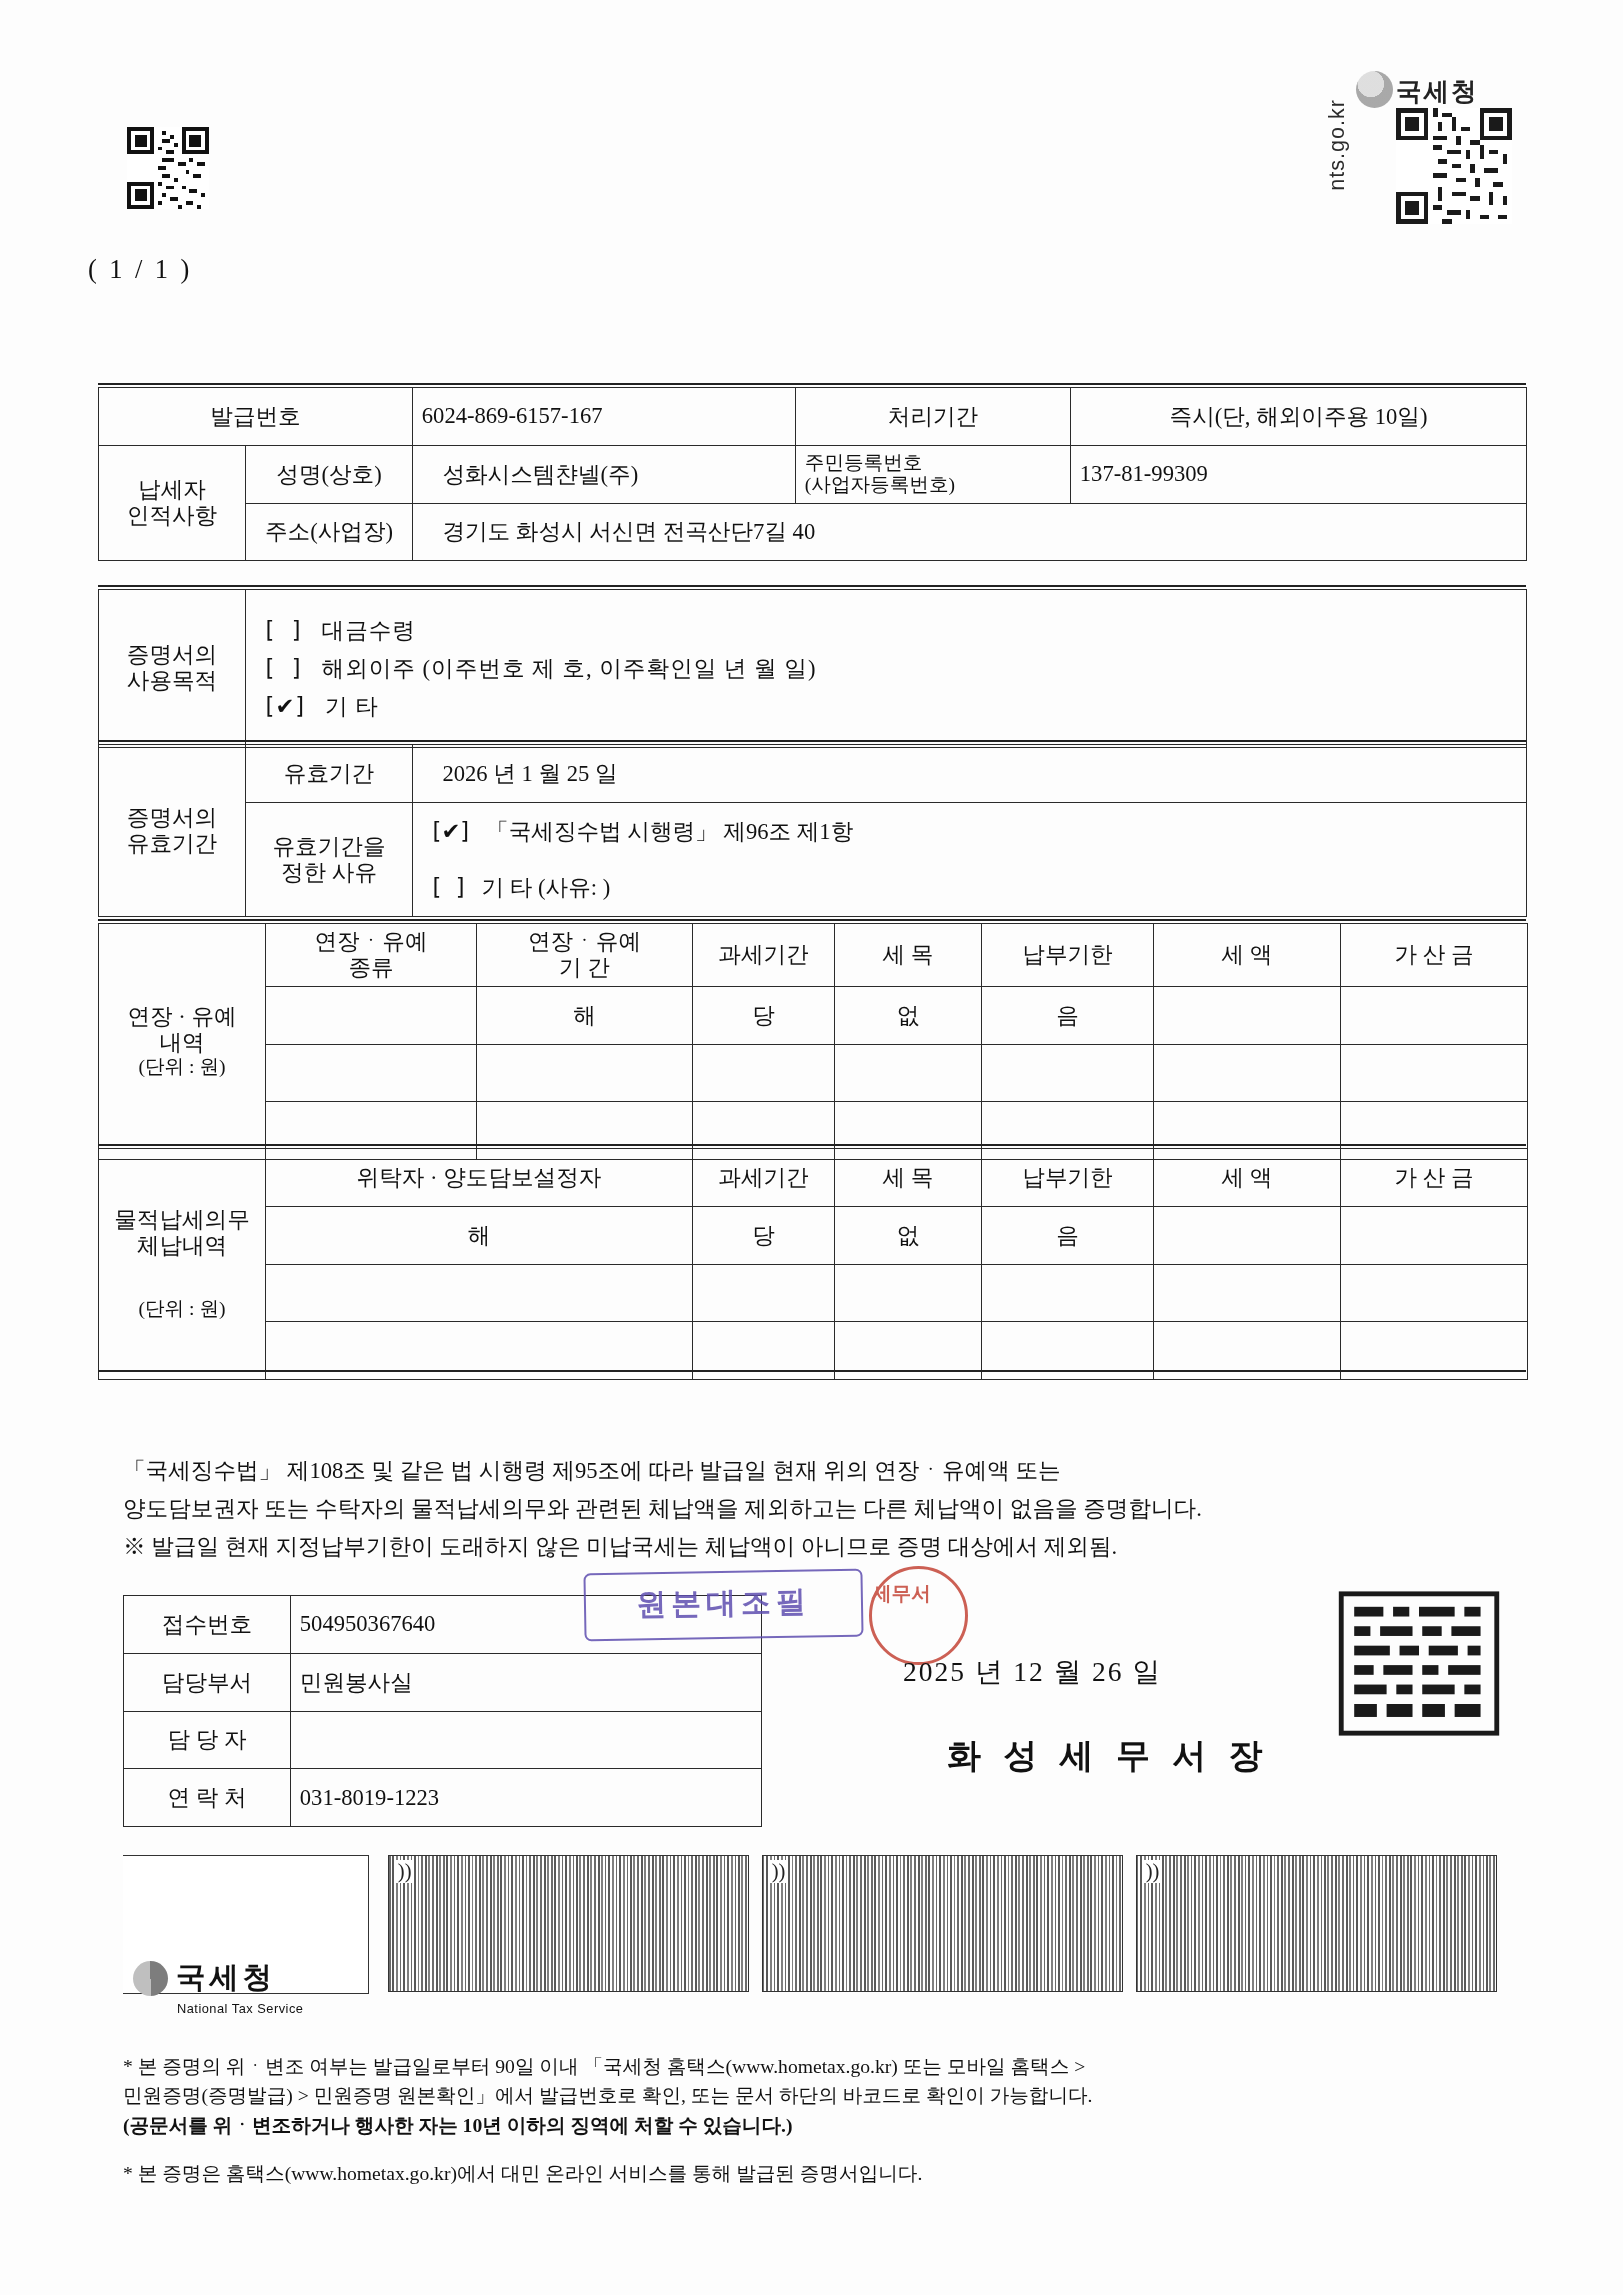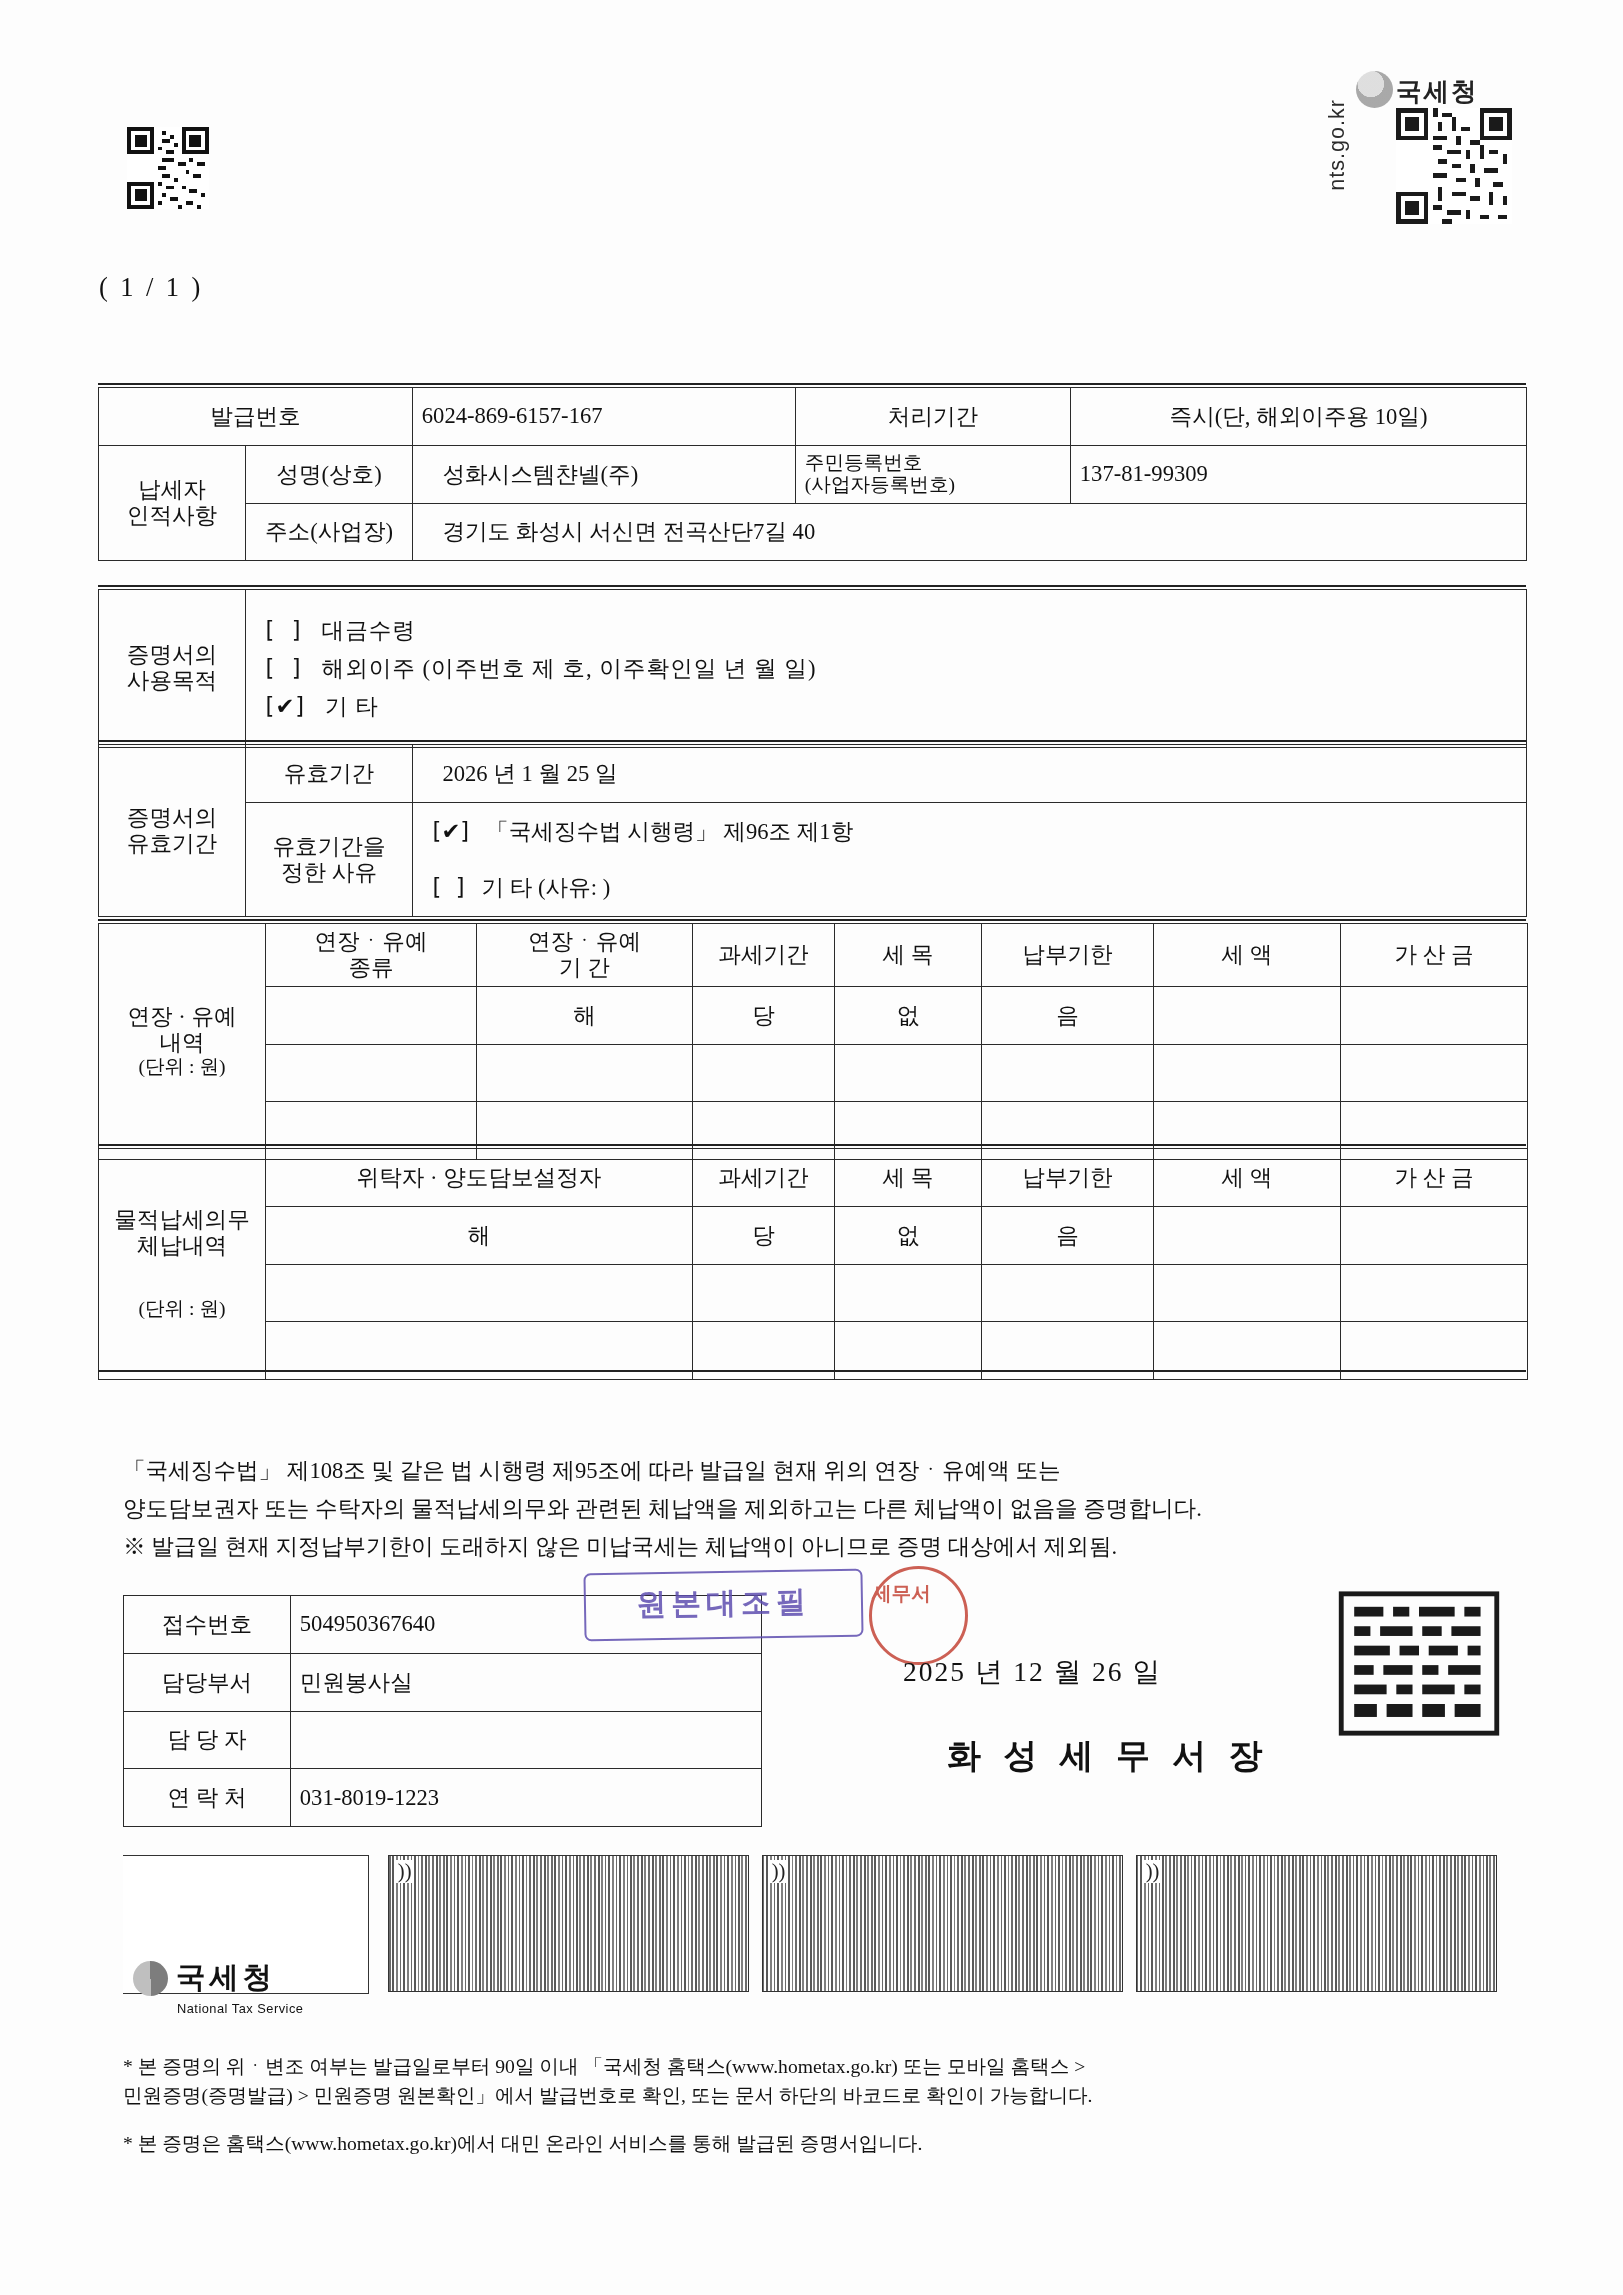--- a/index.html
+++ b/index.html
@@ -63,24 +63,23 @@
     opacity: .85;
   }
   .nts-badge .qr2 {
     position: absolute;
     left: 72px; top: 34px;
     width: 126px; height: 116px;
   }
 
   .page-num {
     position: absolute;
-    left: 88px; top: 272px;
+    left: 88px; top: 254px;
     font-size: 26.5px;
     letter-spacing: 2.9px;
-    margin-left: 11px;
   }
 
   .doc-title {
     position: absolute;
     left: 0; top: 275px;
     width: 1623px;
     text-align: center;
     font-size: 53px;
     font-weight: bold;
     letter-spacing: 12.8px;
@@ -681,17 +680,18 @@
     </div>
     <div class="barcode">
       <div class="bc-stripes"></div>
       <div class="bc-wifi">))</div>
     </div>
   </div>
 
   <div class="footer">
     <div>* 본 증명의 위ㆍ변조 여부는 발급일로부터 90일 이내 「국세청 홈택스(www.hometax.go.kr) 또는 모바일 홈택스 &gt;</div>
     <div>민원증명(증명발급) &gt; 민원증명 원본확인」에서 발급번호로 확인, 또는 문서 하단의 바코드로 확인이 가능합니다.</div>
+    <div class="bold">(공문서를 위ㆍ변조하거나 행사한 자는 10년 이하의 징역에 처할 수 있습니다.)</div>
     <div class="note2">* 본 증명은 홈택스(www.hometax.go.kr)에서 대민 온라인 서비스를 통해 발급된 증명서입니다.</div>
   </div>
 
 </div>
 
 
 </body></html>

